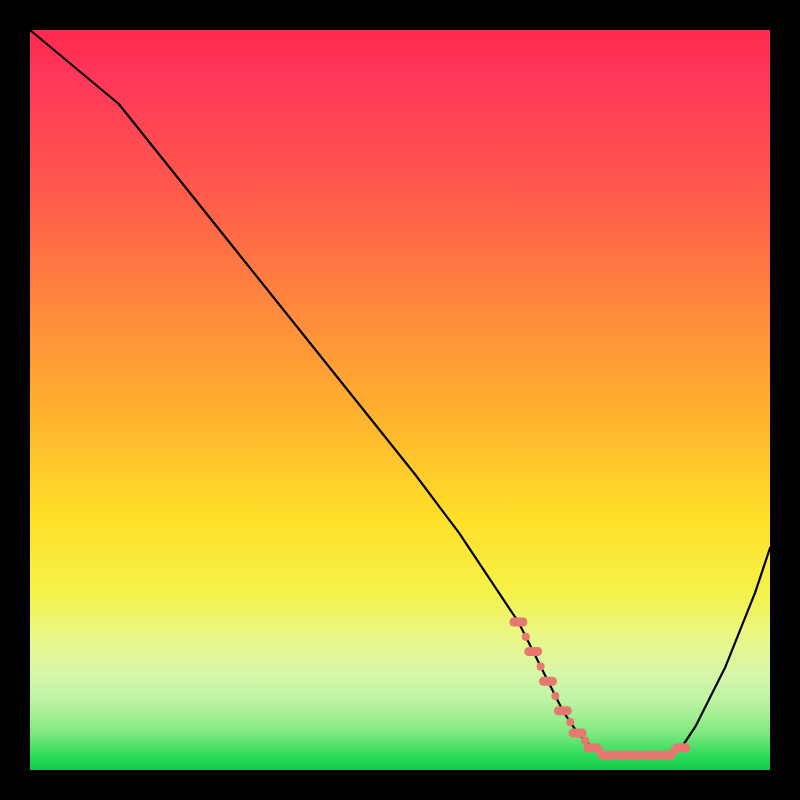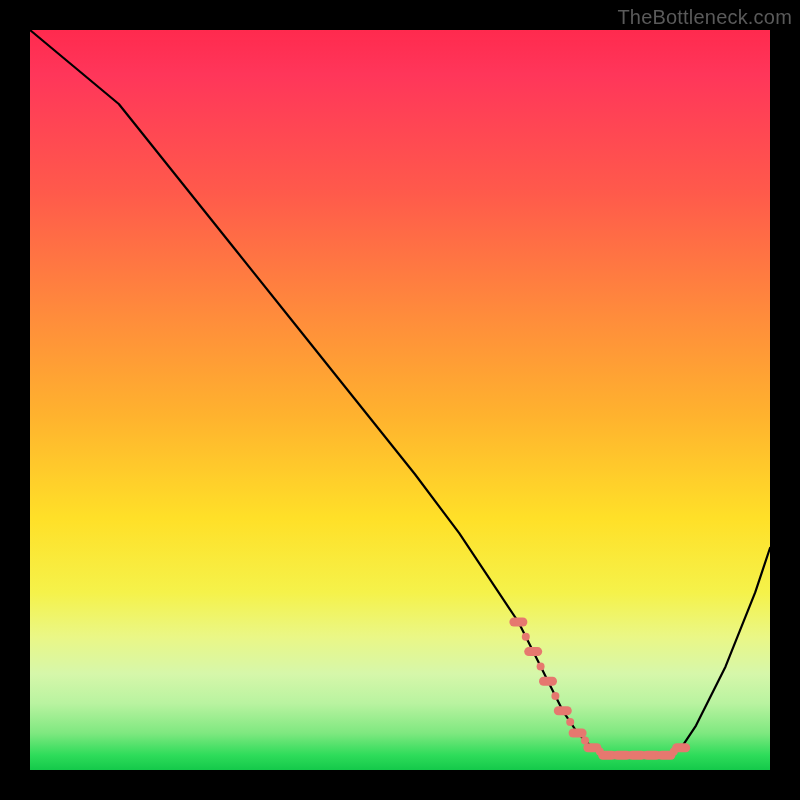--- a/index.html
+++ b/index.html
@@ -106,14 +106,13 @@
           <circle cx="614.2" cy="725.2" r="4" class="dot"></circle>
           <rect x="612.6" y="720.7" width="18" height="9" rx="4.5" class="dash"></rect>
           <circle cx="629.0" cy="725.2" r="4" class="dot"></circle>
           <rect x="627.4" y="720.7" width="18" height="9" rx="4.5" class="dash"></rect>
           <circle cx="643.8" cy="721.5" r="4" class="dot"></circle>
           <rect x="642.2" y="713.3" width="18" height="9" rx="4.5" class="dash"></rect>
         </g>
     </svg>
 
   </div>
-  <div class="watermark">TheBottleneck.com</div>
 </div>
 
 </body></html>

